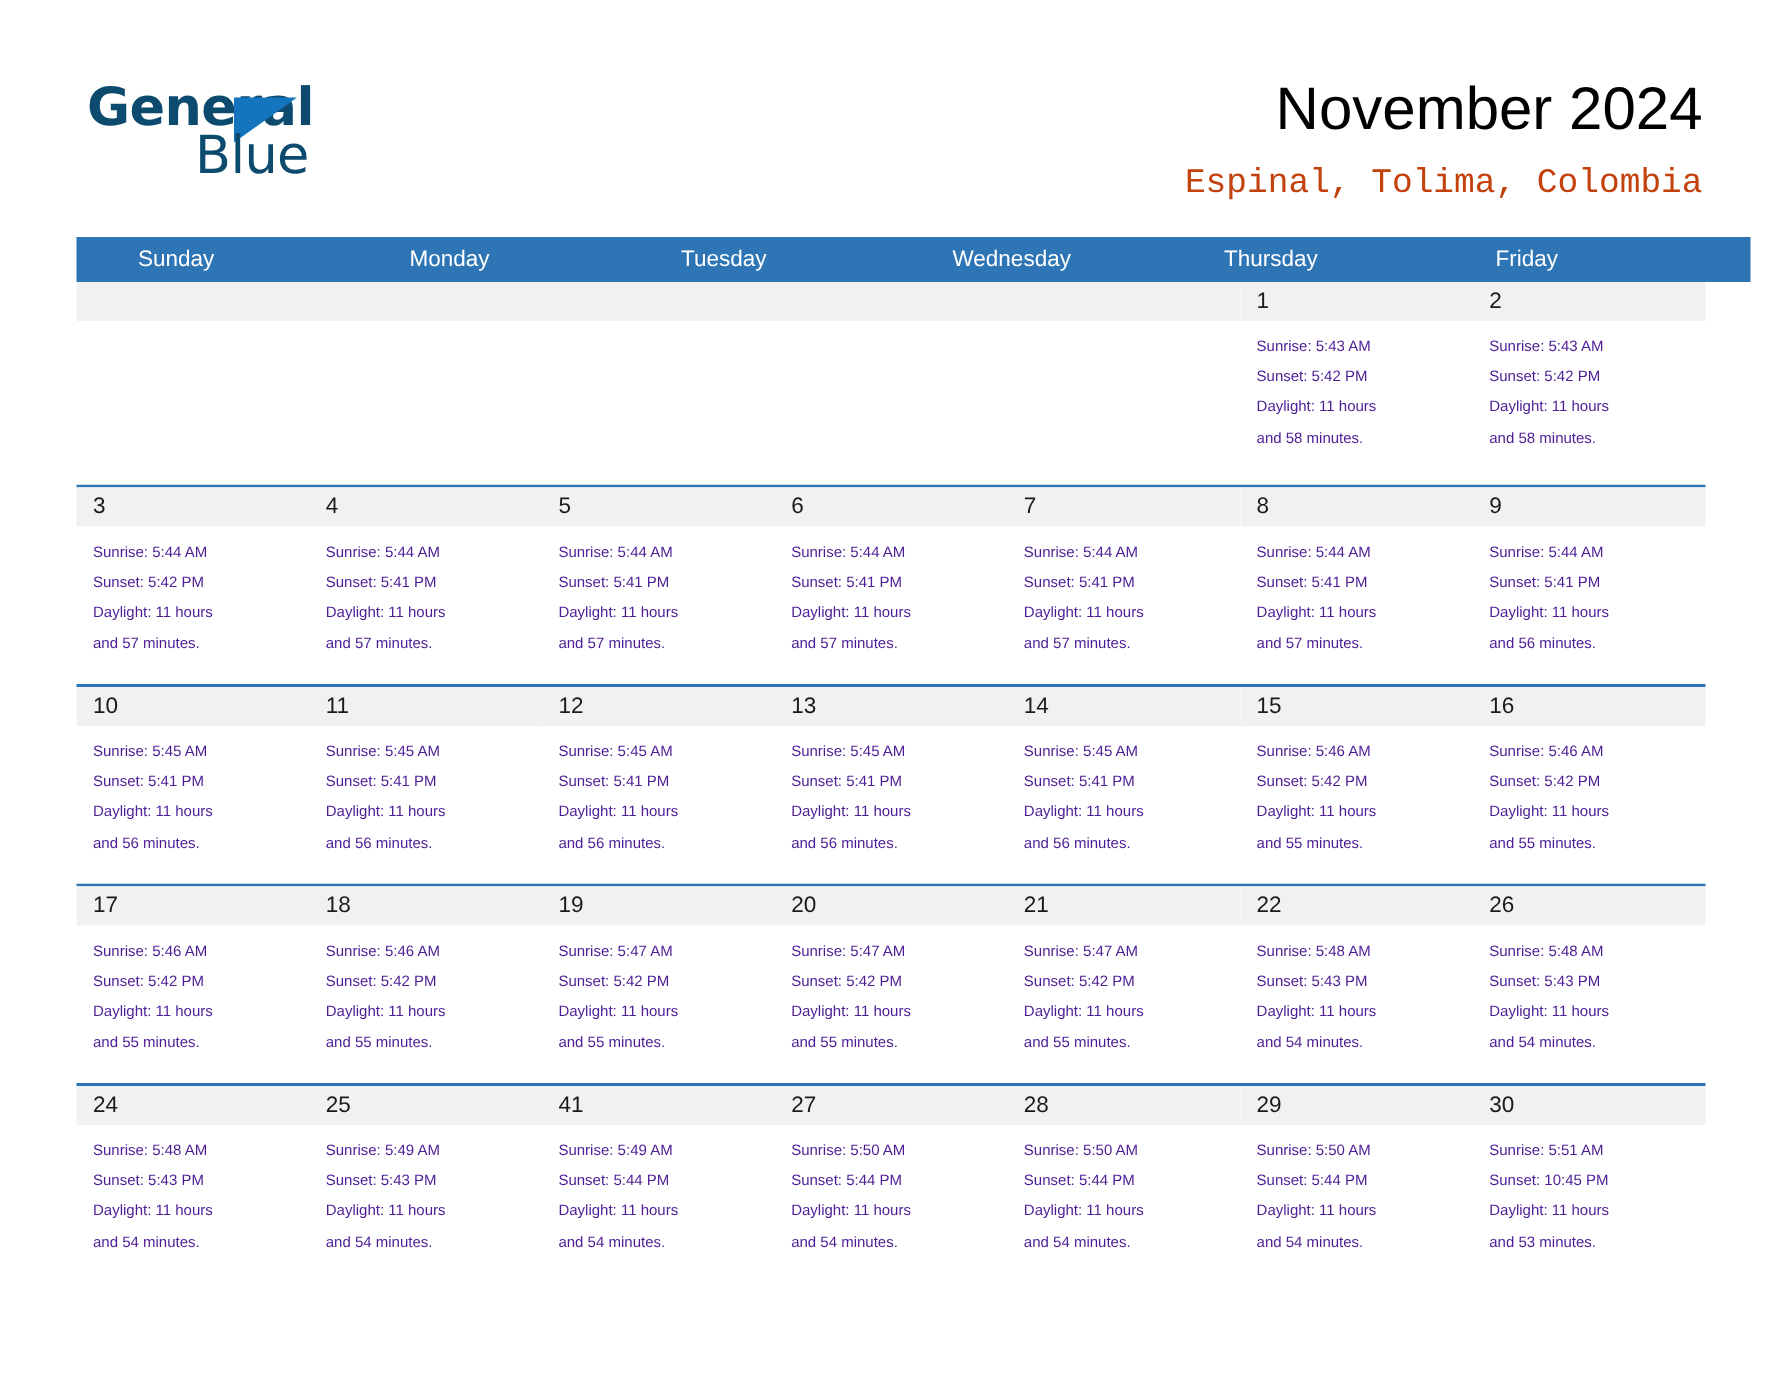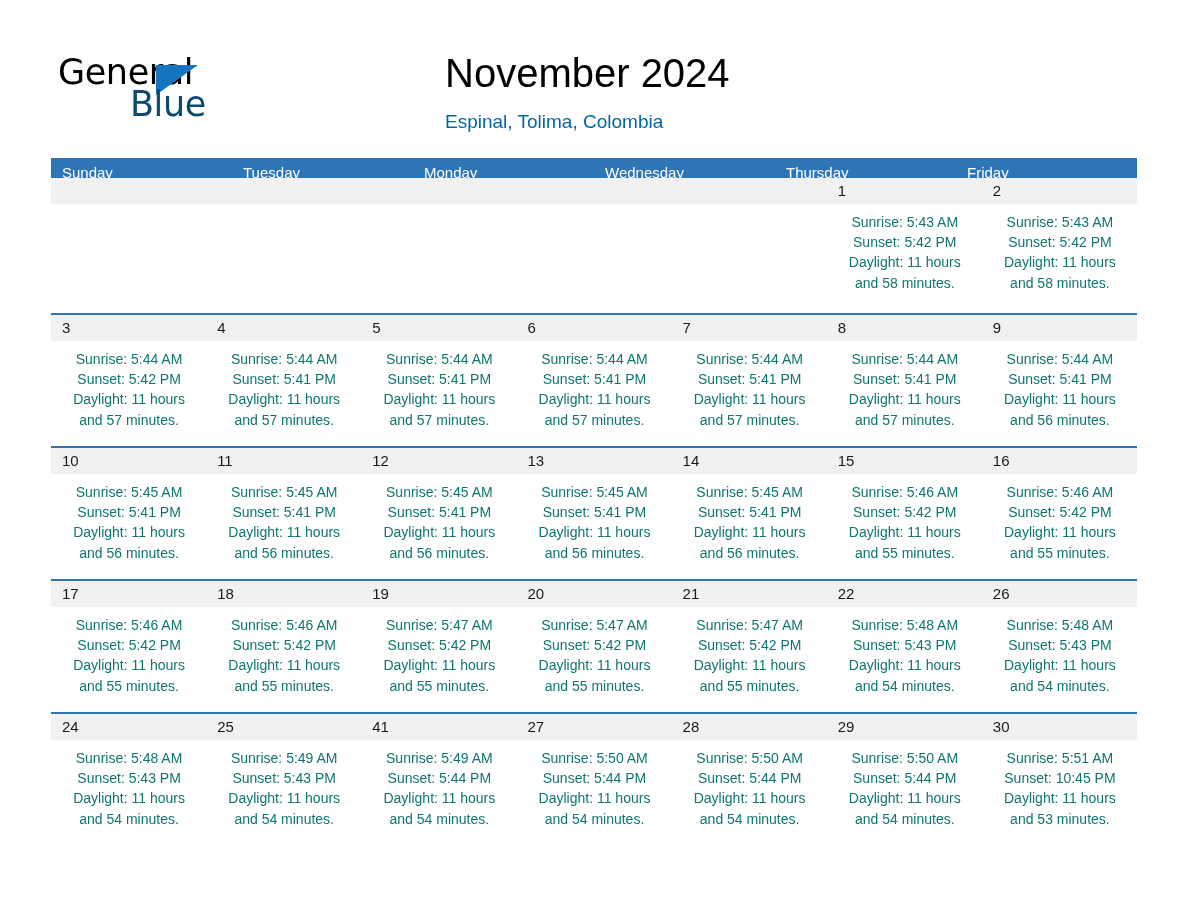--- a/index.html
+++ b/index.html
@@ -37,23 +37,23 @@
     top: 52px;
     width: 300px;
     height: 78px;
   }
   .logo-general {
     position: absolute;
     left: 0;
     top: 0;
     font-size: 35px;
     letter-spacing: -0.4px;
-    color: #000000;
+    color: #0c4a6e;
     font-family: "DejaVu Sans", sans-serif;
-    font-weight: 400;
+    font-weight: 700;
     line-height: 40px;
   }
   .logo-blue {
     position: absolute;
     left: 72px;
     top: 32px;
     font-size: 35px;
     letter-spacing: -0.4px;
     color: #0c4a6e;
     font-family: "DejaVu Sans", sans-serif;
@@ -65,54 +65,56 @@
     left: 98px;
     top: 13px;
     width: 0;
     height: 0;
     border-left: 42px solid #1474bd;
     border-bottom: 30px solid transparent;
   }
 
   .title-block {
     position: absolute;
-    right: 43px;
+    right: 53px;
     top: 48px;
+    text-align: right;
     width: 700px;
   }
   .title {
     font-size: 40px;
     font-weight: 400;
     line-height: 50px;
     color: #000000;
     letter-spacing: 0px;
     font-family: "Liberation Sans", sans-serif;
   }
   .subtitle {
     margin-top: 10px;
-    font-size: 19px;
+    font-size: 23px;
     font-weight: 400;
     line-height: 28px;
-    color: #0369a1;
-    font-family: Liberation Sans, sans-serif;
+    color: #c2410c;
+    font-family: Liberation Mono, monospace;
   }
 
   
   .calendar {
     position: absolute;
     left: 51px;
     top: 158px;
     width: 1086px;
   }
 
   .weekday-row {
     display: flex;
     width: 100%;
     background: #2e75b6;
-    height: 20px;
+    height: 30px;
+    padding-left: 30px;
   }
   .weekday-cell {
     flex: 1 1 0;
     color: #ffffff;
     font-size: 15px;
     line-height: 30px;
     padding-left: 11px;
     box-sizing: border-box;
     white-space: nowrap;
     overflow: hidden;
@@ -145,24 +147,23 @@
     background: #f1f1f1;
   }
   .day-number {
     font-size: 15px;
     line-height: 26px;
     padding-left: 11px;
     color: #1a1a1a;
   }
   .day-info {
     padding: 8px 10px 0 11px;
-    font-size: 14px;
+    font-size: 10px;
     line-height: 20.2px;
-    color: #0f766e;
-    text-align: center;
+    color: #4c1d95;
   }
   .day-info div {
     white-space: nowrap;
   }
 </style>
 </head>
 <body>
 
 <div class="page">
 
@@ -178,22 +179,22 @@
       <div class="title">November 2024</div>
       <div class="subtitle">Espinal, Tolima, Colombia</div>
     </div>
 
   </div>
 
   <div class="calendar">
 
     <div class="weekday-row">
       <div class="weekday-cell">Sunday</div>
+      <div class="weekday-cell">Monday</div>
       <div class="weekday-cell">Tuesday</div>
-      <div class="weekday-cell">Monday</div>
       <div class="weekday-cell">Wednesday</div>
       <div class="weekday-cell">Thursday</div>
       <div class="weekday-cell">Friday</div>
     </div>
 
     <div class="week-row first">
       <div class="day-cell empty">
         <div class="day-number-band"><span class="day-number"></span></div>
         <div class="day-info">
           <div></div>

